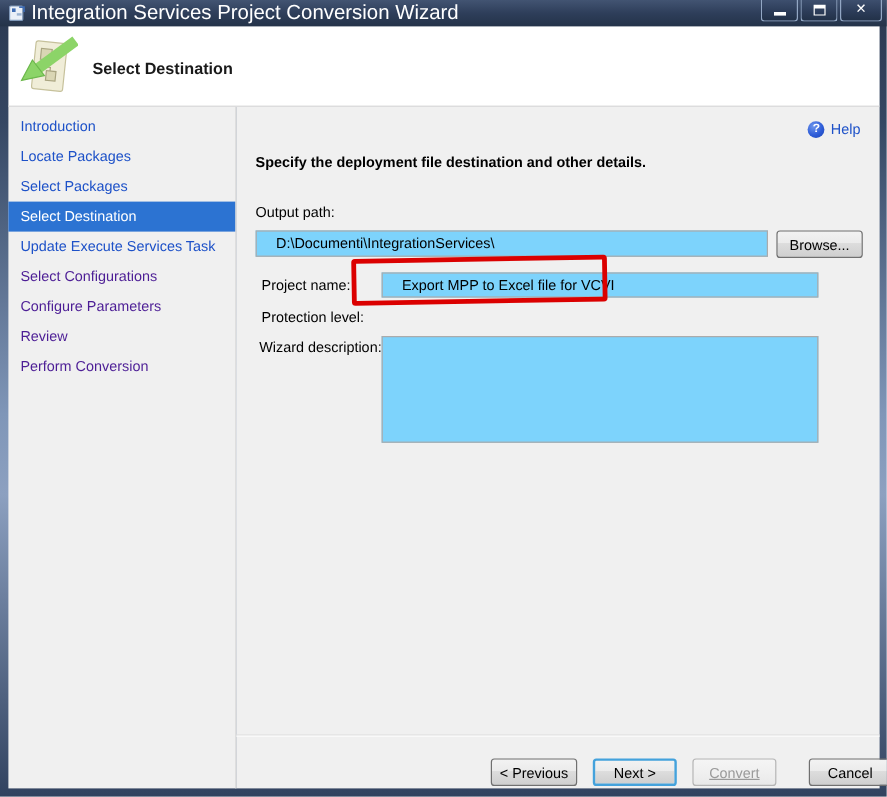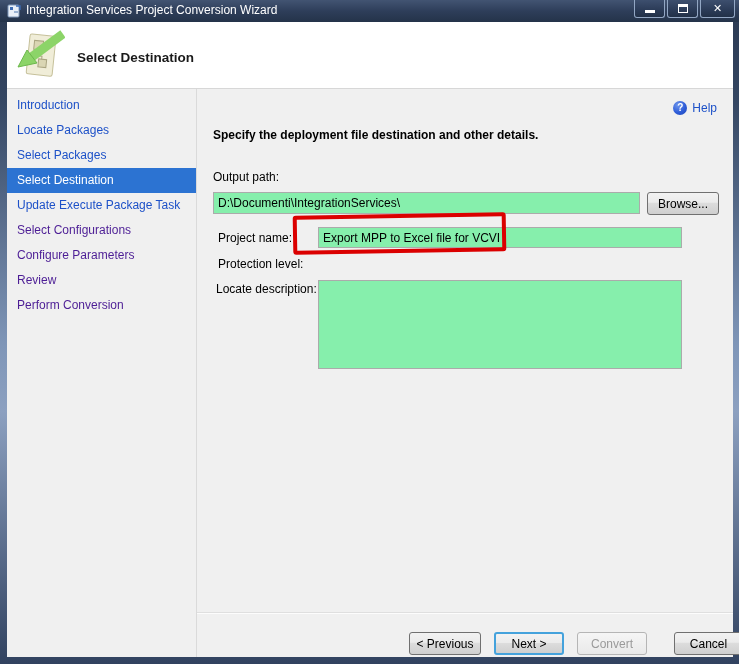--- a/index.html
+++ b/index.html
@@ -12,21 +12,21 @@
   }
 
   
   .titlebar {
     position:absolute; left:0; top:0; width:739px; height:22px;
     background:linear-gradient(180deg,#425472 0%,#2E3E5A 50%,#243349 100%);
   }
   .title-icon { position:absolute; left:7px; top:4px; width:14px; height:14px; }
   .title-text {
     position:absolute; left:26px; top:0; height:34px; line-height:21px;
-    color:#FFFFFF; font-size:12px; white-space:nowrap;
+    color:#FFFFFF; font-size:17px; white-space:nowrap;
   }
   .win-controls { position:absolute; right:4px; top:0; display:flex; gap:2px; }
   .win-btn {
     width:31px; height:18px; position:relative;
     background:linear-gradient(180deg,#3D4F6E 0%,#2B3B57 60%,#223148 100%);
     border:1px solid #93A7C4; border-top:none;
     border-radius:0 0 3px 3px; cursor:default;
   }
   .win-btn.close { width:35px; }
   .glyph-min {
@@ -77,37 +77,38 @@
   }
   .help-icon {
     width:14px; height:14px; border-radius:50%;
     background:radial-gradient(circle at 35% 30%, #6E96EC 0%, #2E5CD8 55%, #1B44B4 100%);
     color:#FFFFFF; font-size:10px; font-weight:bold; text-align:center; line-height:14px;
   }
   .instruction { position:absolute; left:16px; top:39px; font-weight:bold; }
 
   .field-label { position:absolute; white-space:nowrap; }
   .txt {
-    position:absolute; border:1px solid #ABABAB; background:#86efac;
+    position:absolute; border:1px solid #ABABAB; background:#7dd3fc;
     font-family:"Liberation Sans","DejaVu Sans",sans-serif; font-size:12px;
-    padding:0 4px; outline:none;
+    padding:0 16px; outline:none;
   }
 
   .btn {
     position:absolute; height:23px;
     border:1px solid #707070; border-radius:3px;
     background:linear-gradient(180deg,#F2F2F2 0%,#EBEBEB 45%,#DDDDDD 46%,#CFCFCF 100%);
     font-family:"Liberation Sans","DejaVu Sans",sans-serif; font-size:12px; color:#000;
     text-align:center; cursor:pointer;
   }
   .btn.focused { border:2px solid #44A2DC; }
   .btn:disabled, .btn.disabled {
     border:1px solid #B5B5B5; color:#9A9A9A;
     background:linear-gradient(180deg,#F5F5F5 0%,#F0F0F0 45%,#E9E9E9 100%);
     cursor:default;
+    text-decoration:underline;
   }
 
   .combo {
     position:absolute; left:121px; top:164px; width:364px; height:23px;
     border:1px solid #8E8E8E; border-radius:3px;
     background:linear-gradient(180deg,#F4F4F4 0%,#EDEDED 45%,#DFDFDF 46%,#D2D2D2 100%);
     line-height:21px; padding-left:5px; cursor:pointer;
   }
   .combo-arrow {
     position:absolute; right:7px; top:9px; width:0; height:0;
@@ -164,21 +165,21 @@
       <polygon points="3,38 12,21 22,34" fill="#8CD468" stroke="#6CB84C" stroke-width="1"></polygon>
     </svg>
     <div class="header-title">Select Destination</div>
   </div>
 
   <div class="sidebar">
     <div class="nav-item link"><span>Introduction</span></div>
     <div class="nav-item link"><span>Locate Packages</span></div>
     <div class="nav-item link"><span>Select Packages</span></div>
     <div class="nav-item active"><span>Select Destination</span></div>
-    <div class="nav-item link"><span>Update Execute Package Task</span></div>
+    <div class="nav-item link"><span>Update Execute Services Task</span></div>
     <div class="nav-item disabled"><span>Select Configurations</span></div>
     <div class="nav-item disabled"><span>Configure Parameters</span></div>
     <div class="nav-item disabled"><span>Review</span></div>
     <div class="nav-item disabled"><span>Perform Conversion</span></div>
   </div>
 
   <div class="content">
 
     <div class="help-link">
       <span class="help-icon">?</span>
@@ -190,21 +191,21 @@
     <div class="field-label" style="left:16px; top:81px;">Output path:</div>
     <input class="txt" style="left: 16px; top: 103px; width: 427px; height: 22px;" value="D:\Documenti\IntegrationServices\">
     <button class="btn" style="left:450px; top:103px; width:72px;">Browse...</button>
 
     <div class="field-label" style="left:21px; top:142px;">Project name:</div>
     <input class="txt" style="left: 121px; top: 138px; width: 364px; height: 21px;" value="Export MPP to Excel file for VCVI">
     <div class="red-annotation"></div>
 
     <div class="field-label" style="left:21px; top:168px;">Protection level:</div>
 
-    <div class="field-label" style="left:19px; top:193px;">Locate description:</div>
+    <div class="field-label" style="left:19px; top:193px;">Wizard description:</div>
     <textarea class="txt" style="left: 121px; top: 191px; width: 364px; height: 89px; resize: none;"></textarea>
 
     <div class="footer-sep"></div>
     <button class="btn" style="left:212px; top:543px; width:72px;">&lt; Previous</button>
     <button class="btn focused" style="left:297px; top:543px; width:70px;">Next &gt;</button>
     <button class="btn" disabled="" style="left:380px; top:543px; width:70px;">Convert</button>
     <button class="btn" style="left:457px; top:543px; width:69px;margin-left:20px;">Cancel</button>
   </div>
 
 </div>

